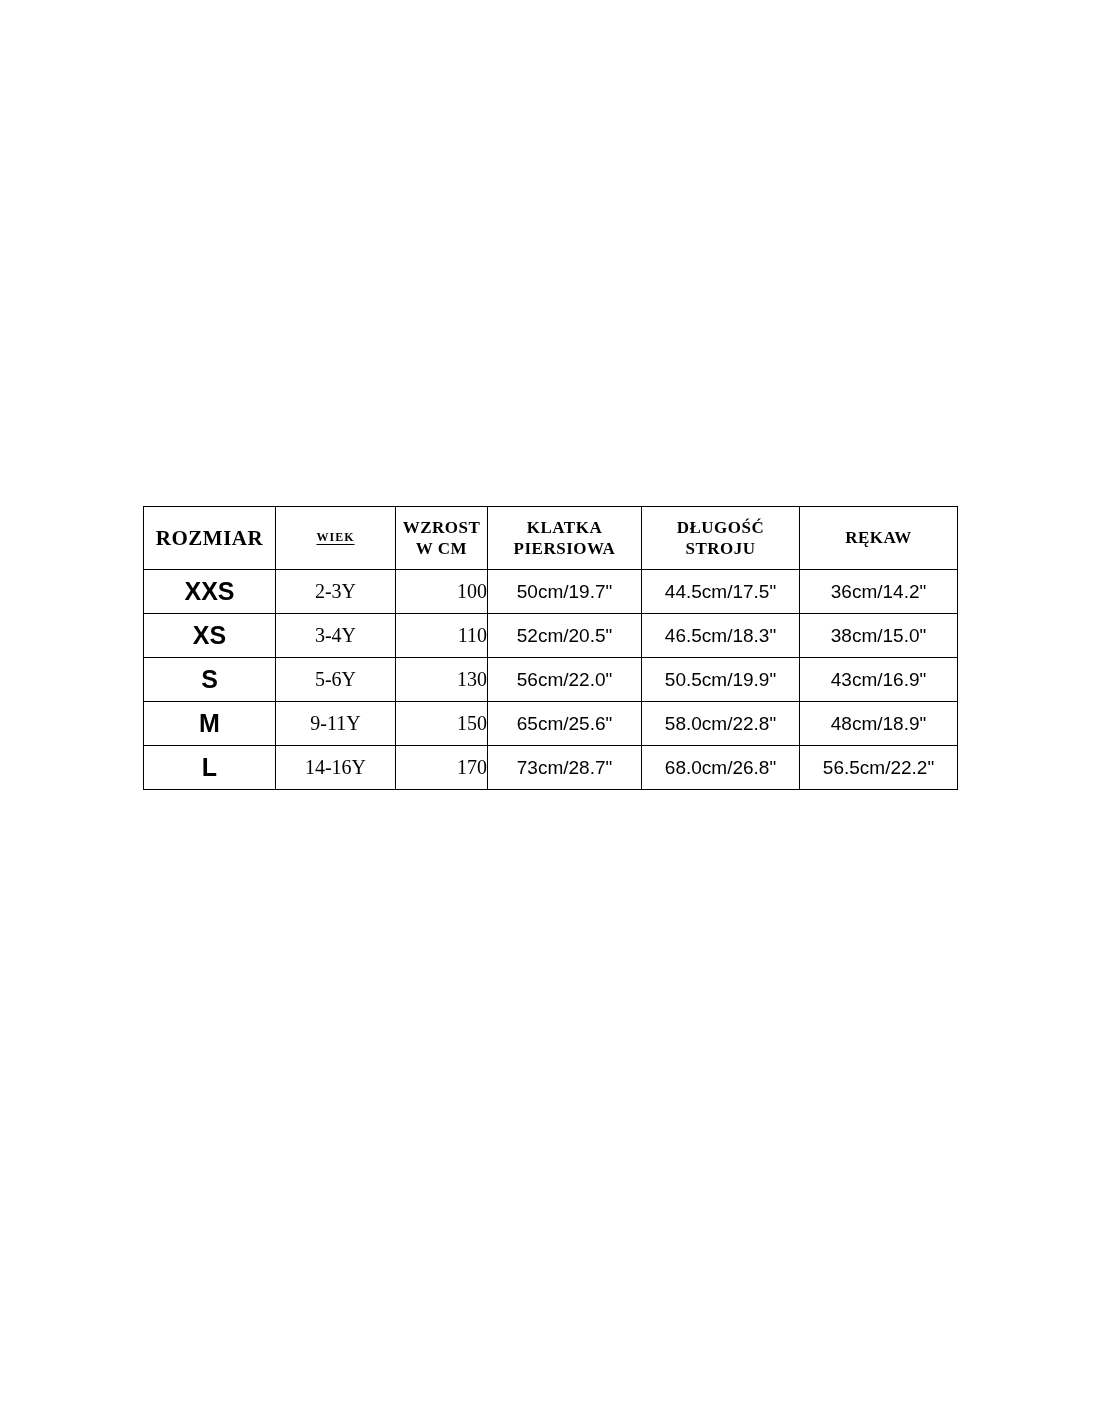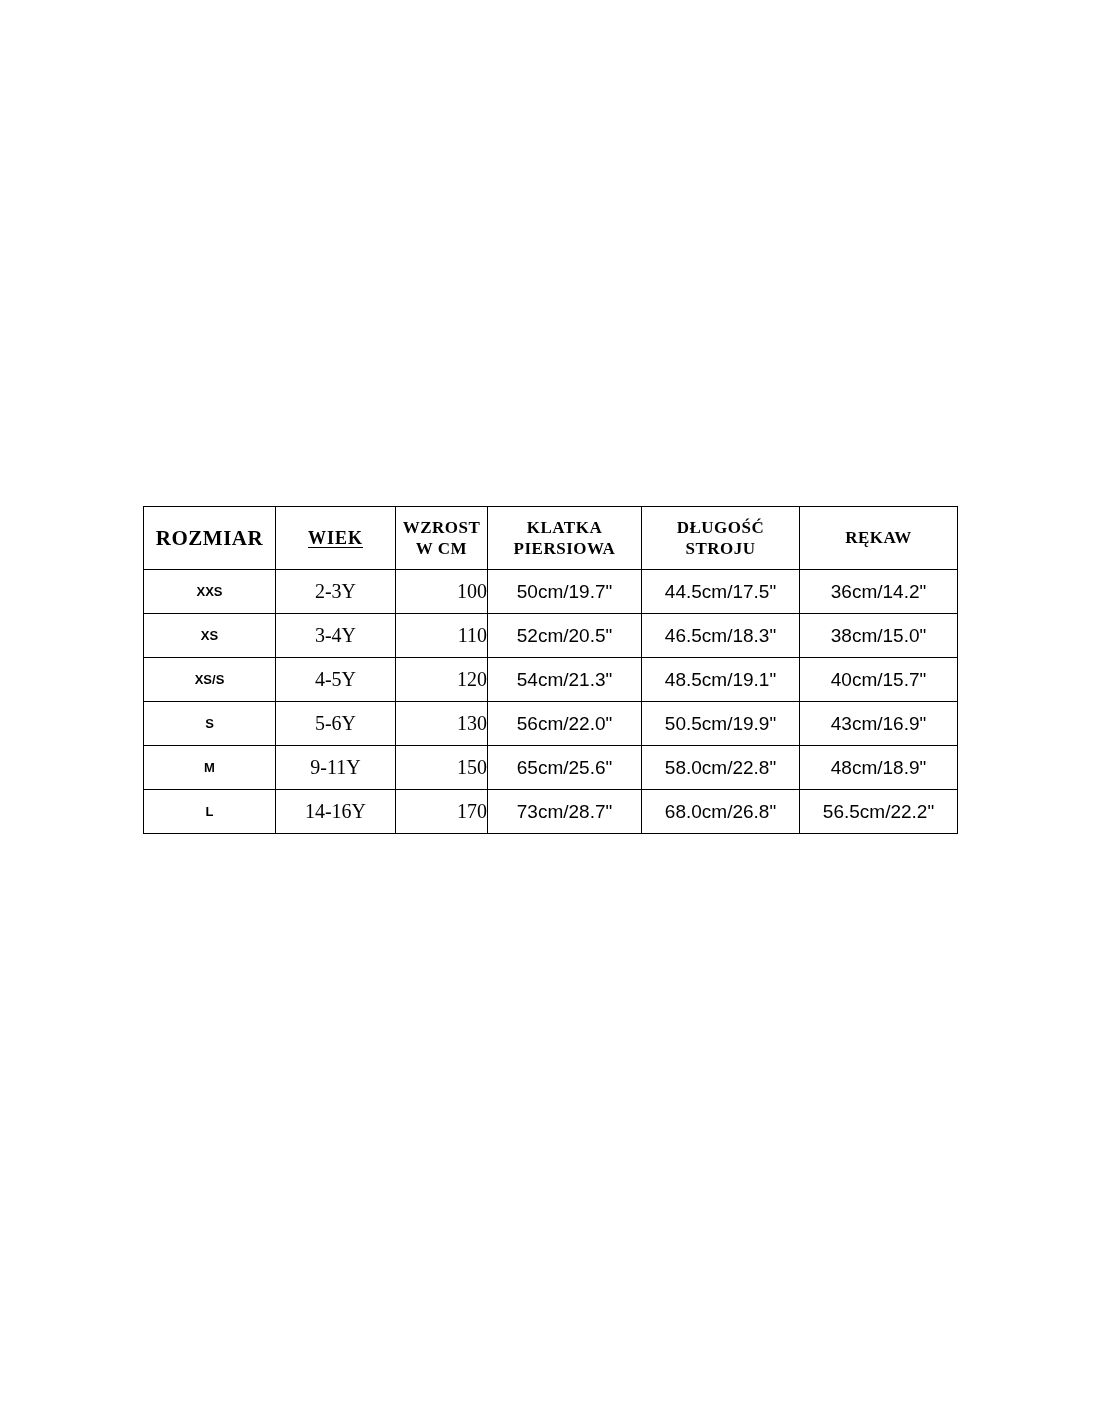--- a/index.html
+++ b/index.html
@@ -49,21 +49,21 @@
     font-size: 17px;
     letter-spacing: 0.5px;
     line-height: 1.15;
     margin-top: 37px;
   }
   thead th.h-rozmiar {
     font-size: 21px;
     letter-spacing: 0.5px;
   }
   thead th.h-wiek {
-    font-size: 18px;
+    font-size: 12px;
     letter-spacing: 1px;
   }
   thead th .hdr-inner {
     display: block;
     padding: 0 6px;
   }
   thead th.underlined .hdr-inner {
     text-decoration: underline;
     text-underline-offset: 3px;
   }
@@ -71,21 +71,21 @@
     line-height: 1.25;
   }
 
   tbody td {
     height: 43px;
     font-size: 20px;
   }
   tbody td.size-cell {
     font-family: "Liberation Sans", sans-serif;
     font-weight: bold;
-    font-size: 13px;
+    font-size: 25px;
   }
   tbody td.age-cell {
     font-family: "Liberation Serif", serif;
     font-size: 20px;
   }
   tbody td.height-cell {
     font-family: "Liberation Serif", serif;
     font-size: 20px;
     text-align: right;
   }
@@ -149,28 +149,20 @@
       </tr>
       <tr>
         <td class="size-cell">XS</td>
         <td class="age-cell">3-4Y</td>
         <td class="height-cell">110</td>
         <td class="meas-cell">52cm/20.5"</td>
         <td class="meas-cell">46.5cm/18.3"</td>
         <td class="meas-cell">38cm/15.0"</td>
       </tr>
       <tr>
-        <td class="size-cell">XS/S</td>
-        <td class="age-cell">4-5Y</td>
-        <td class="height-cell">120</td>
-        <td class="meas-cell">54cm/21.3"</td>
-        <td class="meas-cell">48.5cm/19.1"</td>
-        <td class="meas-cell">40cm/15.7"</td>
-      </tr>
-      <tr>
         <td class="size-cell">S</td>
         <td class="age-cell">5-6Y</td>
         <td class="height-cell">130</td>
         <td class="meas-cell">56cm/22.0"</td>
         <td class="meas-cell">50.5cm/19.9"</td>
         <td class="meas-cell">43cm/16.9"</td>
       </tr>
       <tr>
         <td class="size-cell">M</td>
         <td class="age-cell">9-11Y</td>

